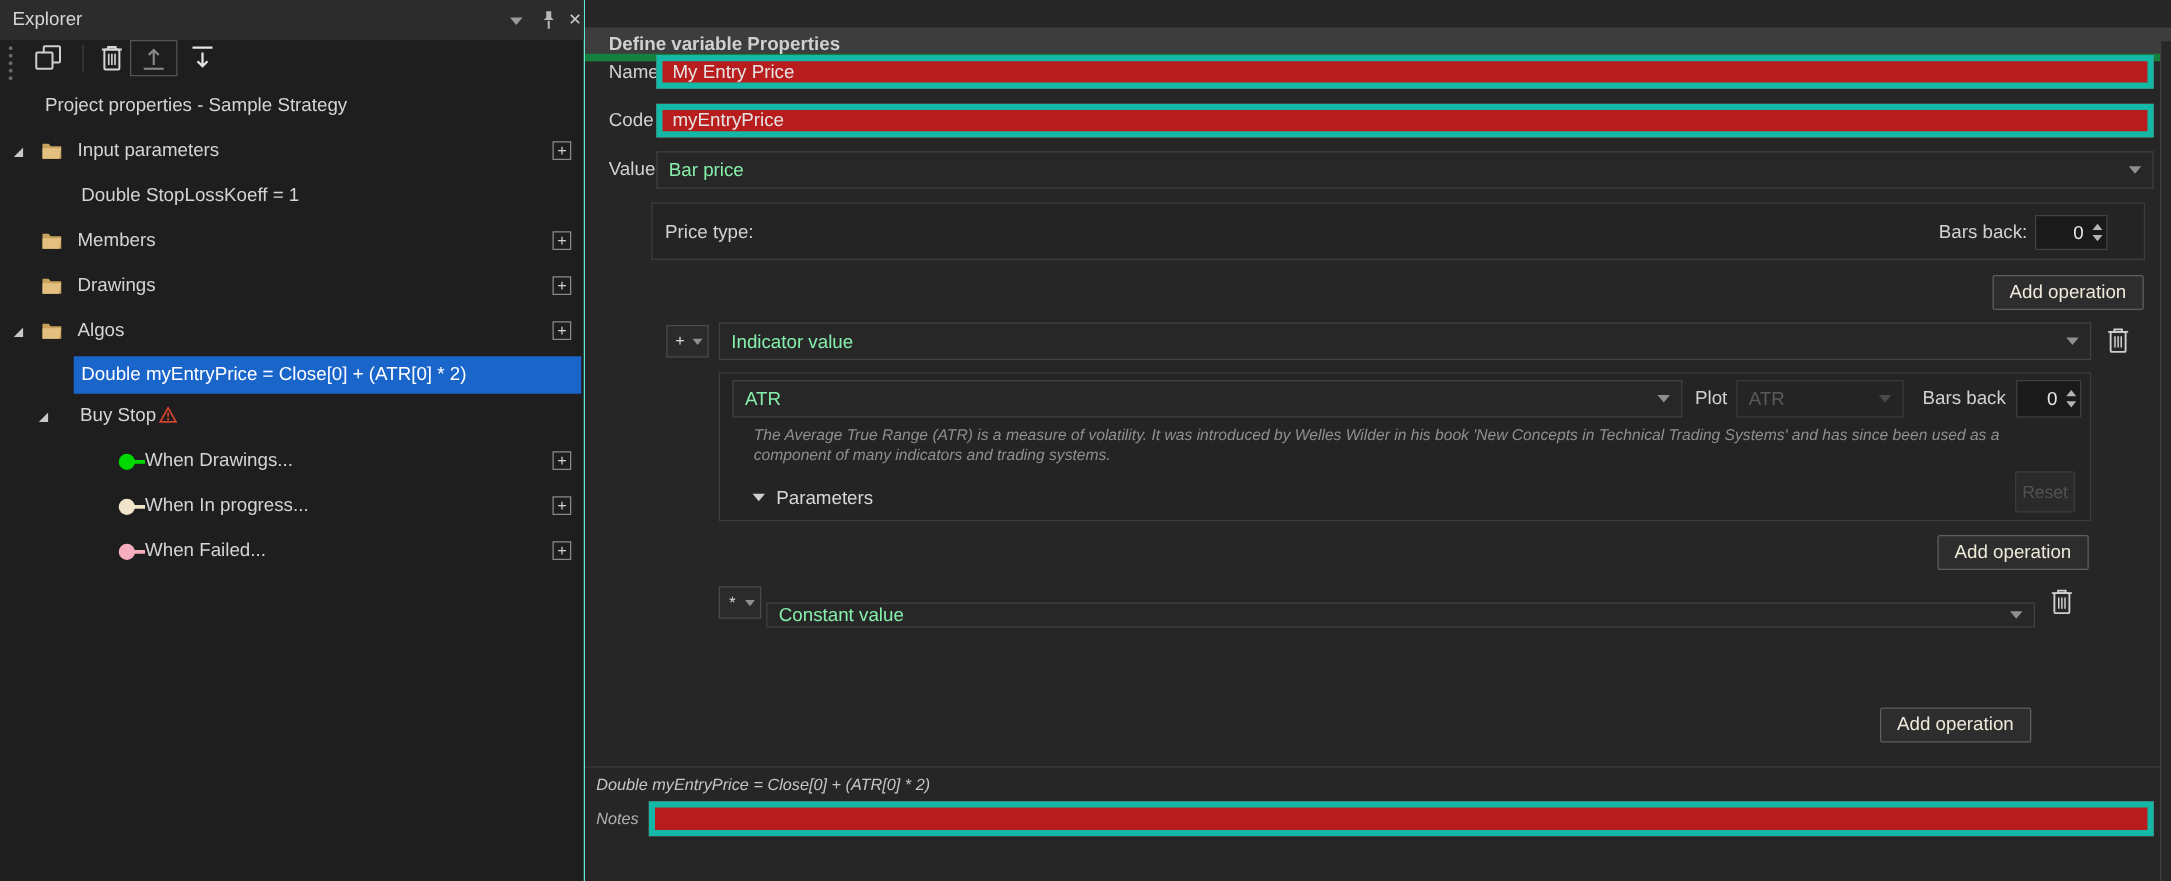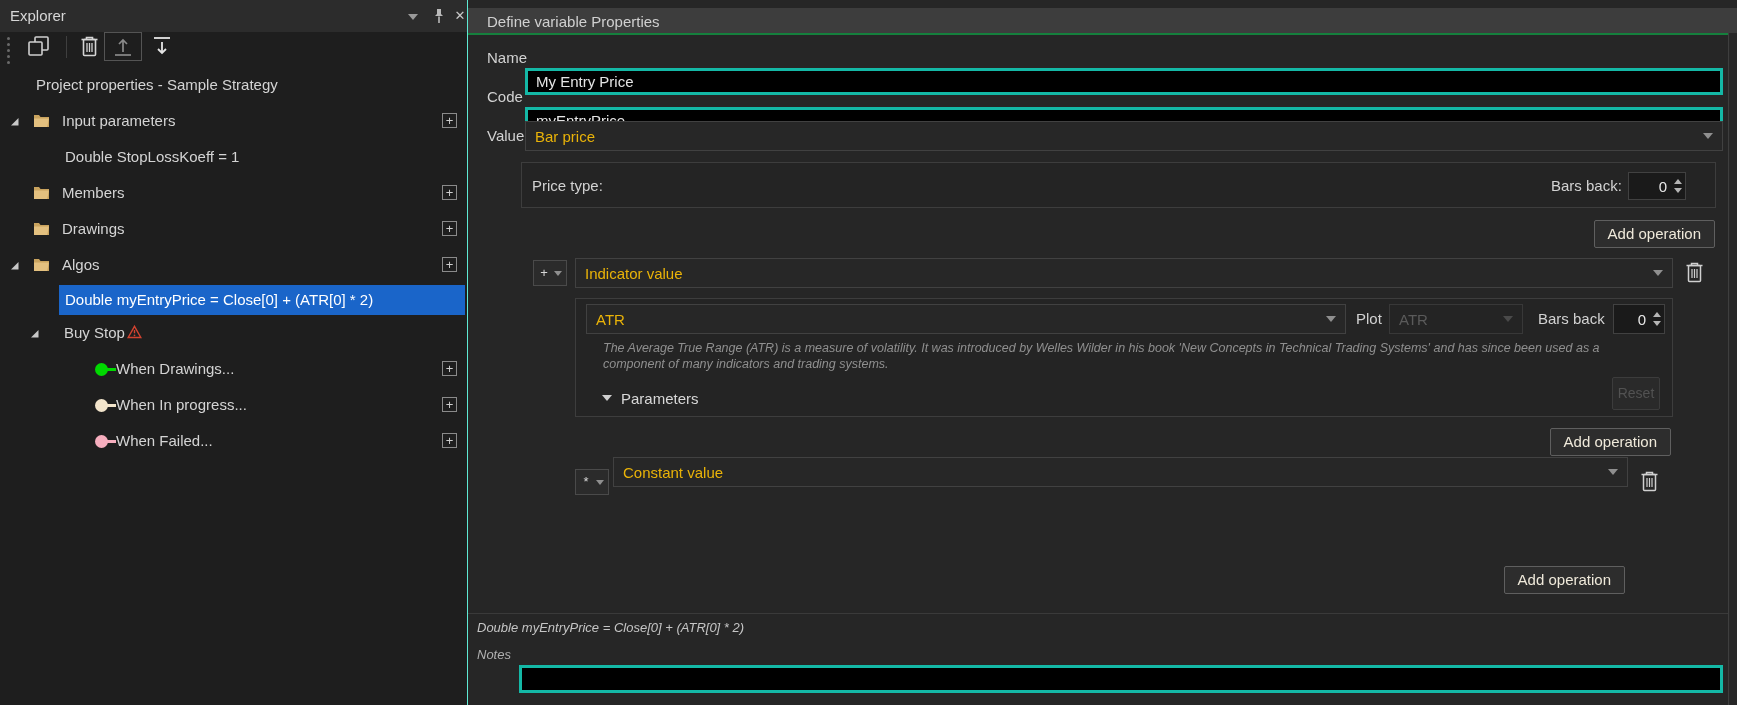--- a/index.html
+++ b/index.html
@@ -34,26 +34,26 @@
   .folder{position:absolute;top:7px;left:33px;}
   .plus{position:absolute;right:8px;top:7px;width:15px;height:15px;border:1px solid #8a8a8a;color:#cfcfcf;font-size:13px;line-height:13px;text-align:center;}
   .trow.sel{left:59px;background:var(--accent);}
   .trow.sel .tlabel{color:#ffffff;}
   .dot{position:absolute;left:95px;top:9px;width:13px;height:13px;border-radius:50%;}
   .dash{position:absolute;left:106px;top:14px;width:10px;height:3px;}
   .warn-ico{position:absolute;left:127px;top:7px;}
 
   
   .props{position:absolute;left:468px;top:0;width:1269px;height:705px;background:var(--body);}
-  .p-header{position:absolute;left:0;right:0;top:8px;height:27px;background:var(--hdr);border-bottom:2px solid #15803d;}
+  .p-header{position:absolute;left:0;right:0;top:22px;height:27px;background:var(--hdr);border-bottom:6px solid #15803d;font-weight:bold;}
   .p-title{position:absolute;left:19px;top:0;line-height:27px;font-size:15px;color:#d0d0d0;}
   .lbl{position:absolute;font-size:15px;color:#d2d2d2;white-space:nowrap;}
-  .inp{position:absolute;background:#000000;border:3px solid #14b8a6;color:#e4e4e4;font-size:15px;font-family:inherit;padding:0 8px;outline:none;margin-top:24px;}
+  .inp{position:absolute;background:#b91c1c;border:5px solid #14b8a6;color:#e4e4e4;font-size:15px;font-family:inherit;padding:0 8px;outline:none;}
   .dd{position:absolute;background:#272727;border:1px solid #414141;display:flex;align-items:center;cursor:default;}
-  .dd-text{flex:1;padding-left:9px;font-size:15px;color:#eab308;white-space:nowrap;overflow:hidden;}
+  .dd-text{flex:1;padding-left:9px;font-size:15px;color:#86efac;white-space:nowrap;overflow:hidden;}
   .dd-caret{width:0;height:0;border-left:5px solid transparent;border-right:5px solid transparent;border-top:6px solid #8f8f8f;margin-right:9px;}
   .dd.disabled{background:#242424;border-color:#383838;}
   .dd.disabled .dd-text{color:#5a5a5a;}
   .dd.disabled .dd-caret{border-top-color:#4a4a4a;}
   .gbox{position:absolute;background:#242424;border:1px solid #3d3d3d;}
   .btn{position:absolute;height:28px;background:#2d2d2d;border:1px solid #5f5f5f;border-radius:2px;color:#efe9da;font-size:15px;padding:0 13px;line-height:26px;white-space:nowrap;cursor:default;}
   .btn-reset{position:absolute;width:48px;height:33px;background:#2a2a2a;border:1px solid #3c3c3c;border-radius:2px;color:#525252;font-size:14px;text-align:center;line-height:31px;}
   .opbox{position:absolute;width:34px;height:26px;background:#2b2b2b;border:1px solid #4a4a4a;display:flex;align-items:center;}
   .opbox .op{flex:1;text-align:center;color:#d8d8d8;font-size:13px;line-height:24px;}
   .opbox .dd-caret{border-left-width:4px;border-right-width:4px;border-top-width:5px;margin-right:4px;}
@@ -300,21 +300,21 @@
       </div>
       <button class="btn-reset" style="right:12px;top:78px">Reset</button>
     </div>
 
     <button class="btn" style="right:66px;top:428px">Add operation</button>
 
     <div class="opbox" style="left:107px;top:469px">
       <span class="op">*</span>
       <span class="dd-caret"></span>
     </div>
-    <div class="dd" style="left:145px;right:109px;top:457px;height:30px">
+    <div class="dd" style="left:145px;right:109px;top:482px;height:20px">
       <span class="dd-text">Constant value</span>
       <span class="dd-caret"></span>
     </div>
     <span class="trash-btn" style="right:76px;top:470px">
       <svg width="21" height="23" viewBox="0 0 21 23">
           <path d="M2.5 4.5h16" stroke="#d0d0d0" stroke-width="1.5" fill="none"></path>
           <path d="M7.5 4.5v-2h6v2" stroke="#d0d0d0" stroke-width="1.5" fill="none"></path>
           <rect x="4.5" y="4.5" width="12" height="16" rx="1" fill="none" stroke="#d0d0d0" stroke-width="1.5"></rect>
           <path d="M8 8v9M10.5 8v9M13 8v9" stroke="#d0d0d0" stroke-width="1.2" fill="none"></path>
         </svg>

